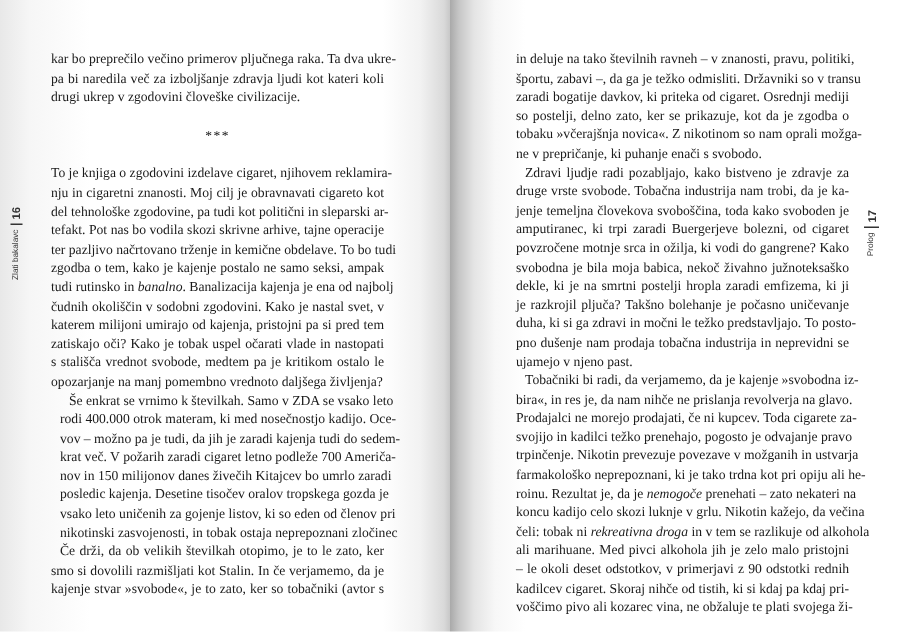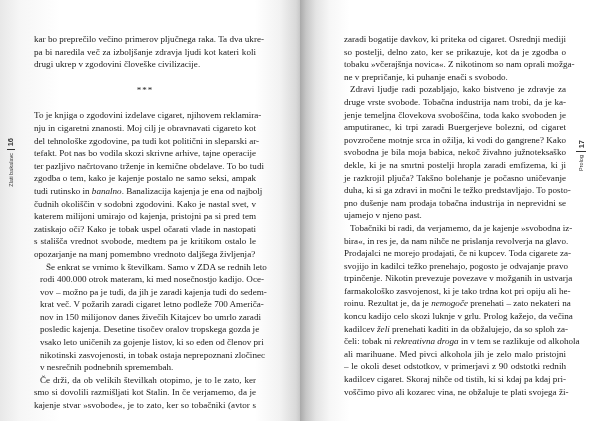--- a/index.html
+++ b/index.html
@@ -76,48 +76,49 @@
         <span class="line">ter pazljivo načrtovano trženje in kemične obdelave. To bo tudi</span>
         <span class="line">zgodba o tem, kako je kajenje postalo ne samo seksi, ampak</span>
         <span class="line"><span>tudi rutinsko in </span><em>banalno</em><span>. Banalizacija kajenja je ena od najbolj</span></span>
         <span class="line">čudnih okoliščin v sodobni zgodovini. Kako je nastal svet, v</span>
         <span class="line">katerem milijoni umirajo od kajenja, pristojni pa si pred tem</span>
         <span class="line">zatiskajo oči? Kako je tobak uspel očarati vlade in nastopati</span>
         <span class="line">s stališča vrednot svobode, medtem pa je kritikom ostalo le</span>
         <span class="line last">opozarjanje na manj pomembno vrednoto daljšega življenja?</span>
       </p>
       <p class="indent">
-        <span class="line" style="padding-left:6px">Še enkrat se vrnimo k številkam. Samo v ZDA se rednih leto</span>
+        <span class="line" style="padding-left:6px">Še enkrat se vrnimo k številkah. Samo v ZDA se vsako leto</span>
         <span class="line">rodi 400.000 otrok materam, ki med nosečnostjo kadijo. Oce-</span>
         <span class="line">vov – možno pa je tudi, da jih je zaradi kajenja tudi do sedem-</span>
         <span class="line">krat več. V požarih zaradi cigaret letno podleže 700 Američa-</span>
         <span class="line">nov in 150 milijonov danes živečih Kitajcev bo umrlo zaradi</span>
         <span class="line">posledic kajenja. Desetine tisočev oralov tropskega gozda je</span>
         <span class="line">vsako leto uničenih za gojenje listov, ki so eden od členov pri</span>
         <span class="line">nikotinski zasvojenosti, in tobak ostaja neprepoznani zločinec</span>
-        <span class="line last">v nesrečnih podnebnih spremembah.</span>
       </p>
       <p>
         <span class="line" style="padding-left:6px">Če drži, da ob velikih številkah otopimo, je to le zato, ker</span>
         <span class="line">smo si dovolili razmišljati kot Stalin. In če verjamemo, da je</span>
         <span class="line">kajenje stvar »svobode«, je to zato, ker so tobačniki (avtor s</span>
 
       </p>
     </div>
   </div>
 
   <div class="page page-right">
     <div class="margin-head right-head">
       <span class="num">17</span>
       <span class="rule"></span>
       <span class="title">Prolog</span>
     </div>
 
     <div class="text-block" style="top:33px;">
       <p>
+        <span class="line">in deluje na tako številnih ravneh – v znanosti, pravu, politiki,</span>
+        <span class="line">športu, zabavi –, da ga je težko odmisliti. Državniki so v transu</span>
         <span class="line">zaradi bogatije davkov, ki priteka od cigaret. Osrednji mediji</span>
         <span class="line">so postelji, delno zato, ker se prikazuje, kot da je zgodba o</span>
         <span class="line">tobaku »včerajšnja novica«. Z nikotinom so nam oprali možga-</span>
         <span class="line last">ne v prepričanje, ki puhanje enači s svobodo.</span>
       </p>
       <p>
         <span class="line" style="padding-left:6px">Zdravi ljudje radi pozabljajo, kako bistveno je zdravje za</span>
         <span class="line">druge vrste svobode. Tobačna industrija nam trobi, da je ka-</span>
         <span class="line">jenje temeljna človekova svoboščina, toda kako svoboden je</span>
         <span class="line">amputiranec, ki trpi zaradi Buergerjeve bolezni, od cigaret</span>
@@ -128,24 +129,23 @@
         <span class="line">duha, ki si ga zdravi in močni le težko predstavljajo. To posto-</span>
         <span class="line">pno dušenje nam prodaja tobačna industrija in neprevidni se</span>
         <span class="line last">ujamejo v njeno past.</span>
       </p>
       <p>
         <span class="line" style="padding-left:6px">Tobačniki bi radi, da verjamemo, da je kajenje »svobodna iz-</span>
         <span class="line">bira«, in res je, da nam nihče ne prislanja revolverja na glavo.</span>
         <span class="line">Prodajalci ne morejo prodajati, če ni kupcev. Toda cigarete za-</span>
         <span class="line">svojijo in kadilci težko prenehajo, pogosto je odvajanje pravo</span>
         <span class="line">trpinčenje. Nikotin prevezuje povezave v možganih in ustvarja</span>
-        <span class="line">farmakološko zasvojenost, ki je tako trdna kot pri opiju ali he-</span>
+        <span class="line">farmakološko neprepoznani, ki je tako trdna kot pri opiju ali he-</span>
         <span class="line"><span>roinu. Rezultat je, da je </span><em>nemogoče</em><span> prenehati – zato nekateri na</span></span>
-        <span class="line">koncu kadijo celo skozi luknje v grlu. Prolog kažejo, da večina</span>
-        <span class="line"><span>kadilcev </span><em>želi</em><span> prenehati kaditi in da obžalujejo, da so sploh za-</span></span>
+        <span class="line">koncu kadijo celo skozi luknje v grlu. Nikotin kažejo, da večina</span>
         <span class="line"><span>čeli: tobak ni </span><em>rekreativna droga</em><span> in v tem se razlikuje od alkohola</span></span>
         <span class="line">ali marihuane. Med pivci alkohola jih je zelo malo pristojni</span>
         <span class="line">– le okoli deset odstotkov, v primerjavi z 90 odstotki rednih</span>
         <span class="line">kadilcev cigaret. Skoraj nihče od tistih, ki si kdaj pa kdaj pri-</span>
         <span class="line">voščimo pivo ali kozarec vina, ne obžaluje te plati svojega ži-</span>
 
       </p>
     </div>
   </div>
 

